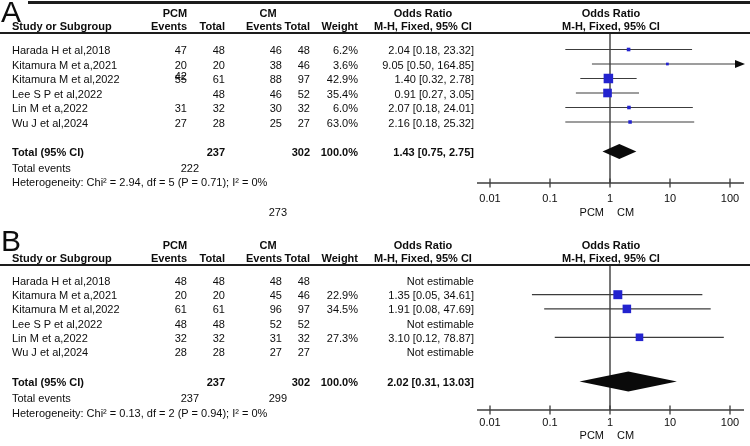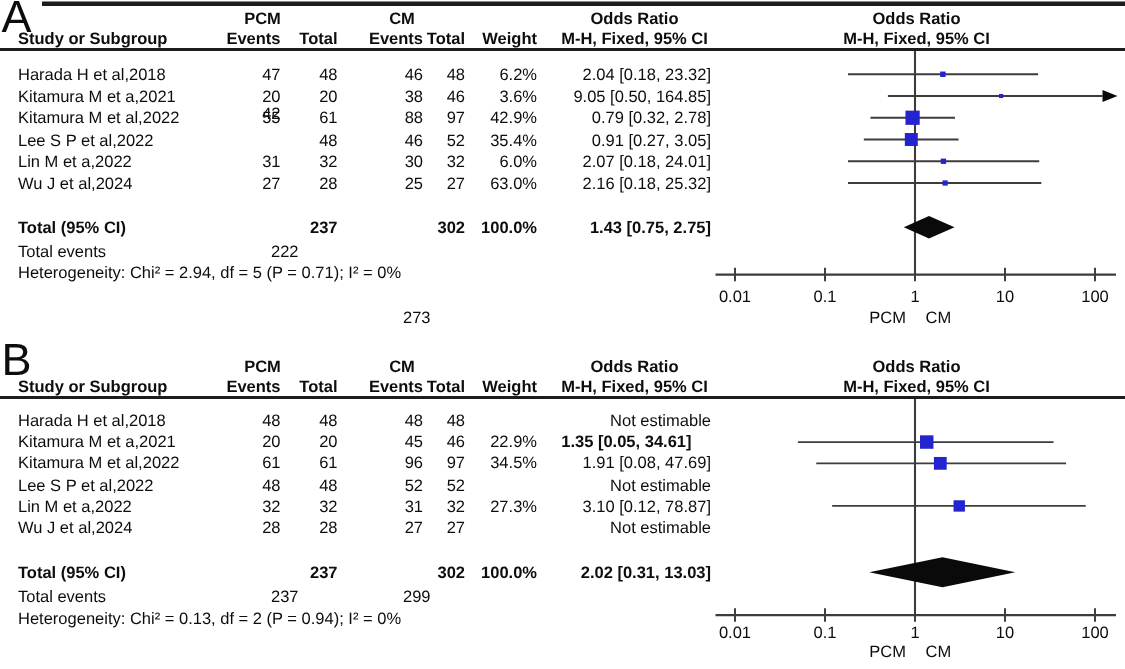--- a/index.html
+++ b/index.html
@@ -48,21 +48,21 @@
       <div class="t" style="top: 58.5px; right: 468px;">38</div>
       <div class="t" style="top: 58.5px; right: 440px;">46</div>
       <div class="t" style="top: 58.5px; right: 392px;">3.6%</div>
       <div class="t" style="top: 58.5px; right: 276px;">9.05 [0.50, 164.85]</div>
       <div class="t" style="top: 73px; left: 12px;">Kitamura M et al,2022</div>
       <div class="t" style="top: 73px; right: 563px;">55</div>
       <div class="t" style="top: 73px; right: 525px;">61</div>
       <div class="t" style="top: 73px; right: 468px;">88</div>
       <div class="t" style="top: 73px; right: 440px;">97</div>
       <div class="t" style="top: 73px; right: 392px;">42.9%</div>
-      <div class="t" style="top: 73px; right: 276px;">0.79 [0.32, 2.78]</div>
+      <div class="t" style="top: 73px; right: 276px;">1.40 [0.32, 2.78]</div>
       <div class="t" style="top: 87.5px; left: 12px;">Lee S P et al,2022</div>
       <div class="t" style="top: 70px; right: 563px; text-align: center;">42</div>
       <div class="t" style="top: 87.5px; right: 525px;">48</div>
       <div class="t" style="top: 87.5px; right: 468px;">46</div>
       <div class="t" style="top: 87.5px; right: 440px;">52</div>
       <div class="t" style="top: 87.5px; right: 392px;">35.4%</div>
       <div class="t" style="top: 87.5px; right: 276px;">0.91 [0.27, 3.05]</div>
       <div class="t" style="top: 102px; left: 12px;">Lin M et a,2022</div>
       <div class="t" style="top: 102px; right: 563px;">31</div>
       <div class="t" style="top: 102px; right: 525px;">32</div>
@@ -137,21 +137,21 @@
       <div class="t" style="top: 47px; right: 525px;">48</div>
       <div class="t" style="top: 47px; right: 468px;">48</div>
       <div class="t" style="top: 47px; right: 440px;">48</div>
       <div class="t" style="top: 47px; right: 276px;">Not estimable</div>
       <div class="t" style="top: 61.2px; left: 12px;">Kitamura M et a,2021</div>
       <div class="t" style="top: 61.2px; right: 563px;">20</div>
       <div class="t" style="top: 61.2px; right: 525px;">20</div>
       <div class="t" style="top: 61.2px; right: 468px;">45</div>
       <div class="t" style="top: 61.2px; right: 440px;">46</div>
       <div class="t" style="top: 61.2px; right: 392px;">22.9%</div>
-      <div class="t" style="top: 61.2px; right: 289px; font-weight: bold;">1.35 [0.05, 34.61]</div>
+      <div class="t" style="top: 61.2px; right: 276px;">1.35 [0.05, 34.61]</div>
       <div class="t" style="top: 75.4px; left: 12px;">Kitamura M et al,2022</div>
       <div class="t" style="top: 75.4px; right: 563px;">61</div>
       <div class="t" style="top: 75.4px; right: 525px;">61</div>
       <div class="t" style="top: 75.4px; right: 468px;">96</div>
       <div class="t" style="top: 75.4px; right: 440px;">97</div>
       <div class="t" style="top: 75.4px; right: 392px;">34.5%</div>
       <div class="t" style="top: 75.4px; right: 276px;">1.91 [0.08, 47.69]</div>
       <div class="t" style="top: 89.6px; left: 12px;">Lee S P et al,2022</div>
       <div class="t" style="top: 89.6px; right: 563px;">48</div>
       <div class="t" style="top: 89.6px; right: 525px;">48</div>

